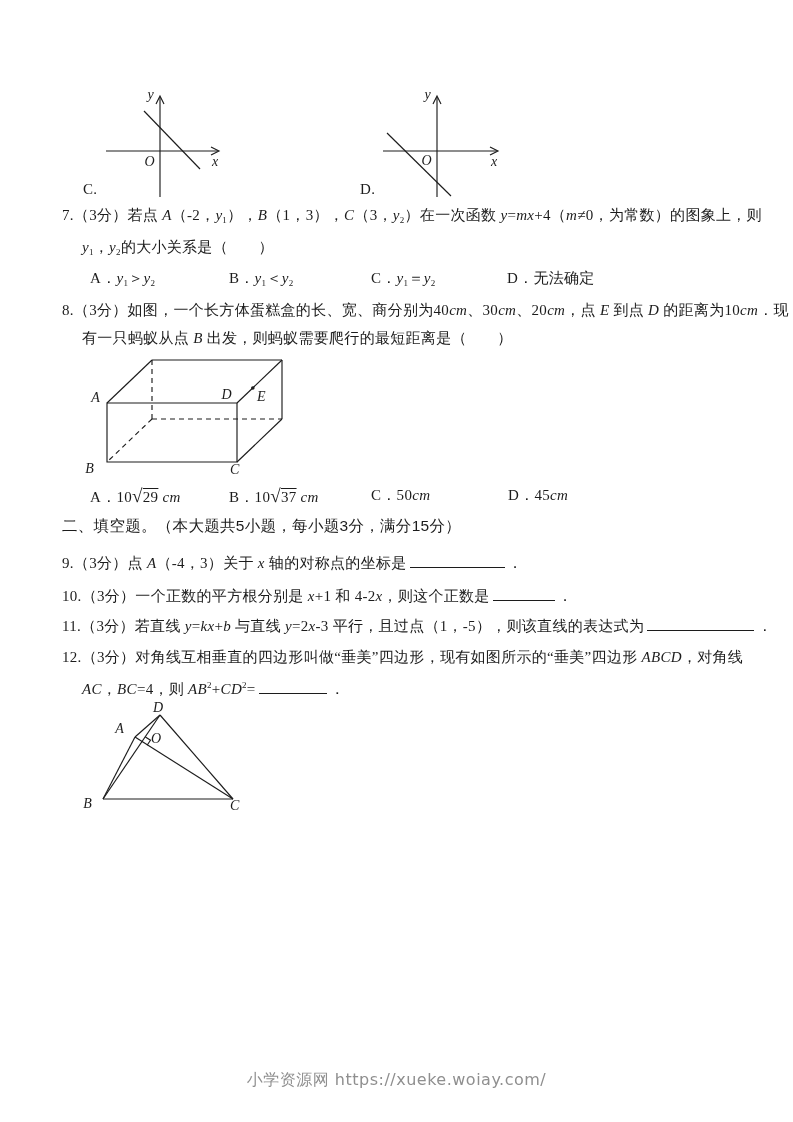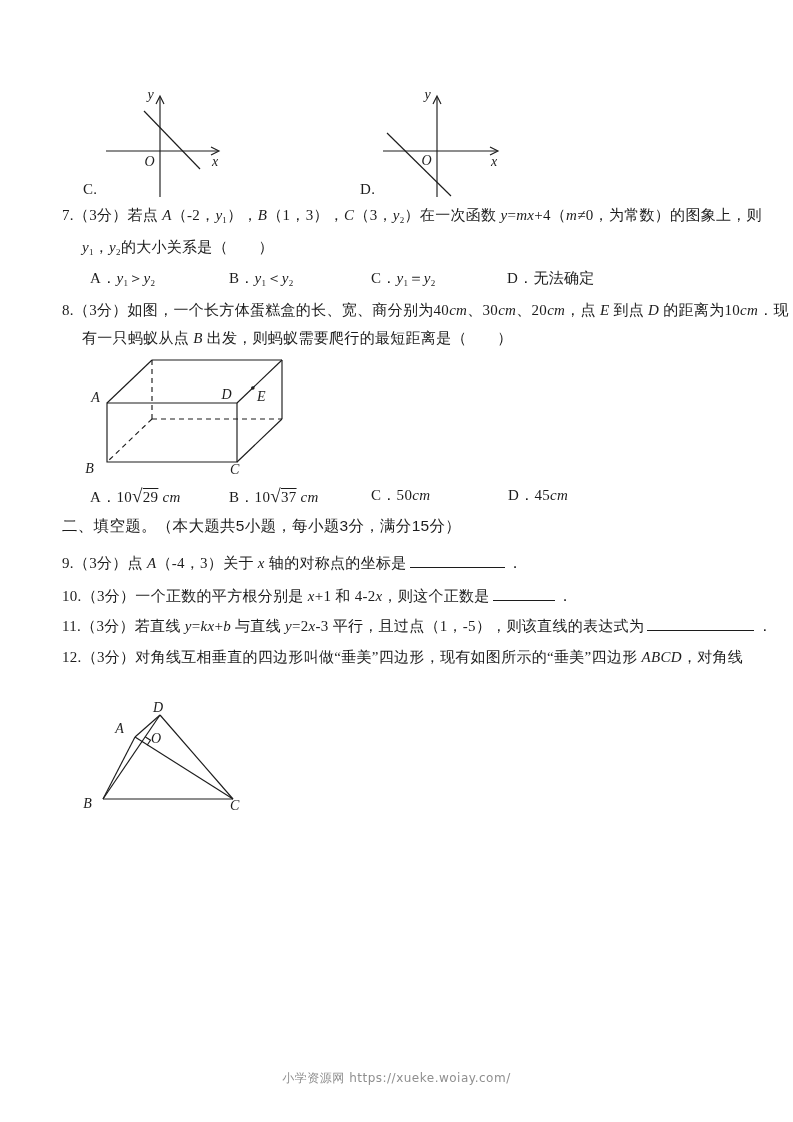--- a/index.html
+++ b/index.html
@@ -11,21 +11,21 @@
   .sub{font-size:9px;vertical-align:-3px;}
   .sup{font-size:9px;vertical-align:6px;}
   .blank{display:inline-block;border-bottom:1px solid #1c1c1c;height:14px;margin:0 3px;vertical-align:baseline;}
   .frac{display:inline-block;text-align:center;vertical-align:-12px;margin:0 1px;line-height:1;font-size:14px;}
   .frac .num{display:block;padding:0 4px 2px;border-bottom:1.3px solid #1c1c1c;}
   .frac .den{display:block;padding-top:2px;}
   .sqrt-sign{font-size:19px;line-height:1;}
   .sqrt-val{text-decoration:overline;margin-top:27px;}
   .sec-title{font-family:"Liberation Sans","DejaVu Sans",sans-serif;font-weight:normal;font-size:15.5px;}
   .footer{position:absolute;left:0;right:0;top:1070px;text-align:center;color:#8f8f8f;
-          font-family:"DejaVu Sans","Liberation Sans",sans-serif;font-size:12px;letter-spacing:0.5px;}
+          font-family:"DejaVu Sans","Liberation Sans",sans-serif;font-size:16px;letter-spacing:0.5px;}
   svg{overflow:visible;}
   .fig line,.fig path,.fig polyline{stroke:#1c1c1c;stroke-width:1.15;fill:none;}
   .fig .dash{stroke-dasharray:5 4;}
   .fig text{font-family:"Liberation Serif","DejaVu Serif",serif;font-style:italic;font-size:14px;fill:#1c1c1c;}
 </style>
 </head>
 <body>
 
 <div class="page">
 
@@ -86,20 +86,21 @@
   <div class="line" style="left:371px;top:486px">C．50<span class="i">cm</span></div>
   <div class="line" style="left:508px;top:486px">D．45<span class="i">cm</span></div>
 
   <div class="line sec-title" style="left:62px;top:516px">二、填空题。（本大题共5小题，每小题3分，满分15分）</div>
 
   <div class="line" style="left:62px;top:553px">9.（3分）点 <span class="i">A</span>（-4，3）关于 <span class="i">x</span> 轴的对称点的坐标是<span class="blank" style="width: 95px;"></span>．</div>
   <div class="line" style="left:62px;top:586px">10.（3分）一个正数的平方根分别是 <span class="i">x</span>+1 和 4-2<span class="i">x</span>，则这个正数是<span class="blank" style="width: 62px;"></span>．</div>
   <div class="line" style="left:62px;top:616px">11.（3分）若直线 <span class="i">y</span>=<span class="i">kx</span>+<span class="i">b</span> 与直线 <span class="i">y</span>=2<span class="i">x</span>-3 平行，且过点（1，-5），则该直线的表达式为<span class="blank" style="width: 107px;"></span>．</div>
 
   <div class="line" style="left:62px;top:648px">12.（3分）对角线互相垂直的四边形叫做“垂美”四边形，现有如图所示的“垂美”四边形 <span class="i">ABCD</span>，对角线</div>
+  <div class="line" style="left:82px;top:679px"><span class="i">AC</span>，<span class="i">BC</span>=4，则 <span class="i">AB</span><span class="sup">2</span>+<span class="i">CD</span><span class="sup">2</span>=<span class="blank" style="width: 68px;"></span>．</div>
 
   <svg class="abs fig" style="left:80px;top:700px" width="175" height="112" viewBox="0 0 175 112">
     <line x1="23" y1="99" x2="153" y2="99"></line>
     <line x1="23" y1="99" x2="55" y2="37"></line>
     <line x1="55" y1="37" x2="80" y2="15"></line>
     <line x1="80" y1="15" x2="153" y2="99"></line>
     <line x1="23" y1="99" x2="80" y2="15"></line>
     <line x1="55" y1="37" x2="153" y2="99"></line>
     <path d="M65.4 37 L70.5 40.2 L67.1 45.2"></path>
     <text x="44" y="33" text-anchor="end">A</text>

